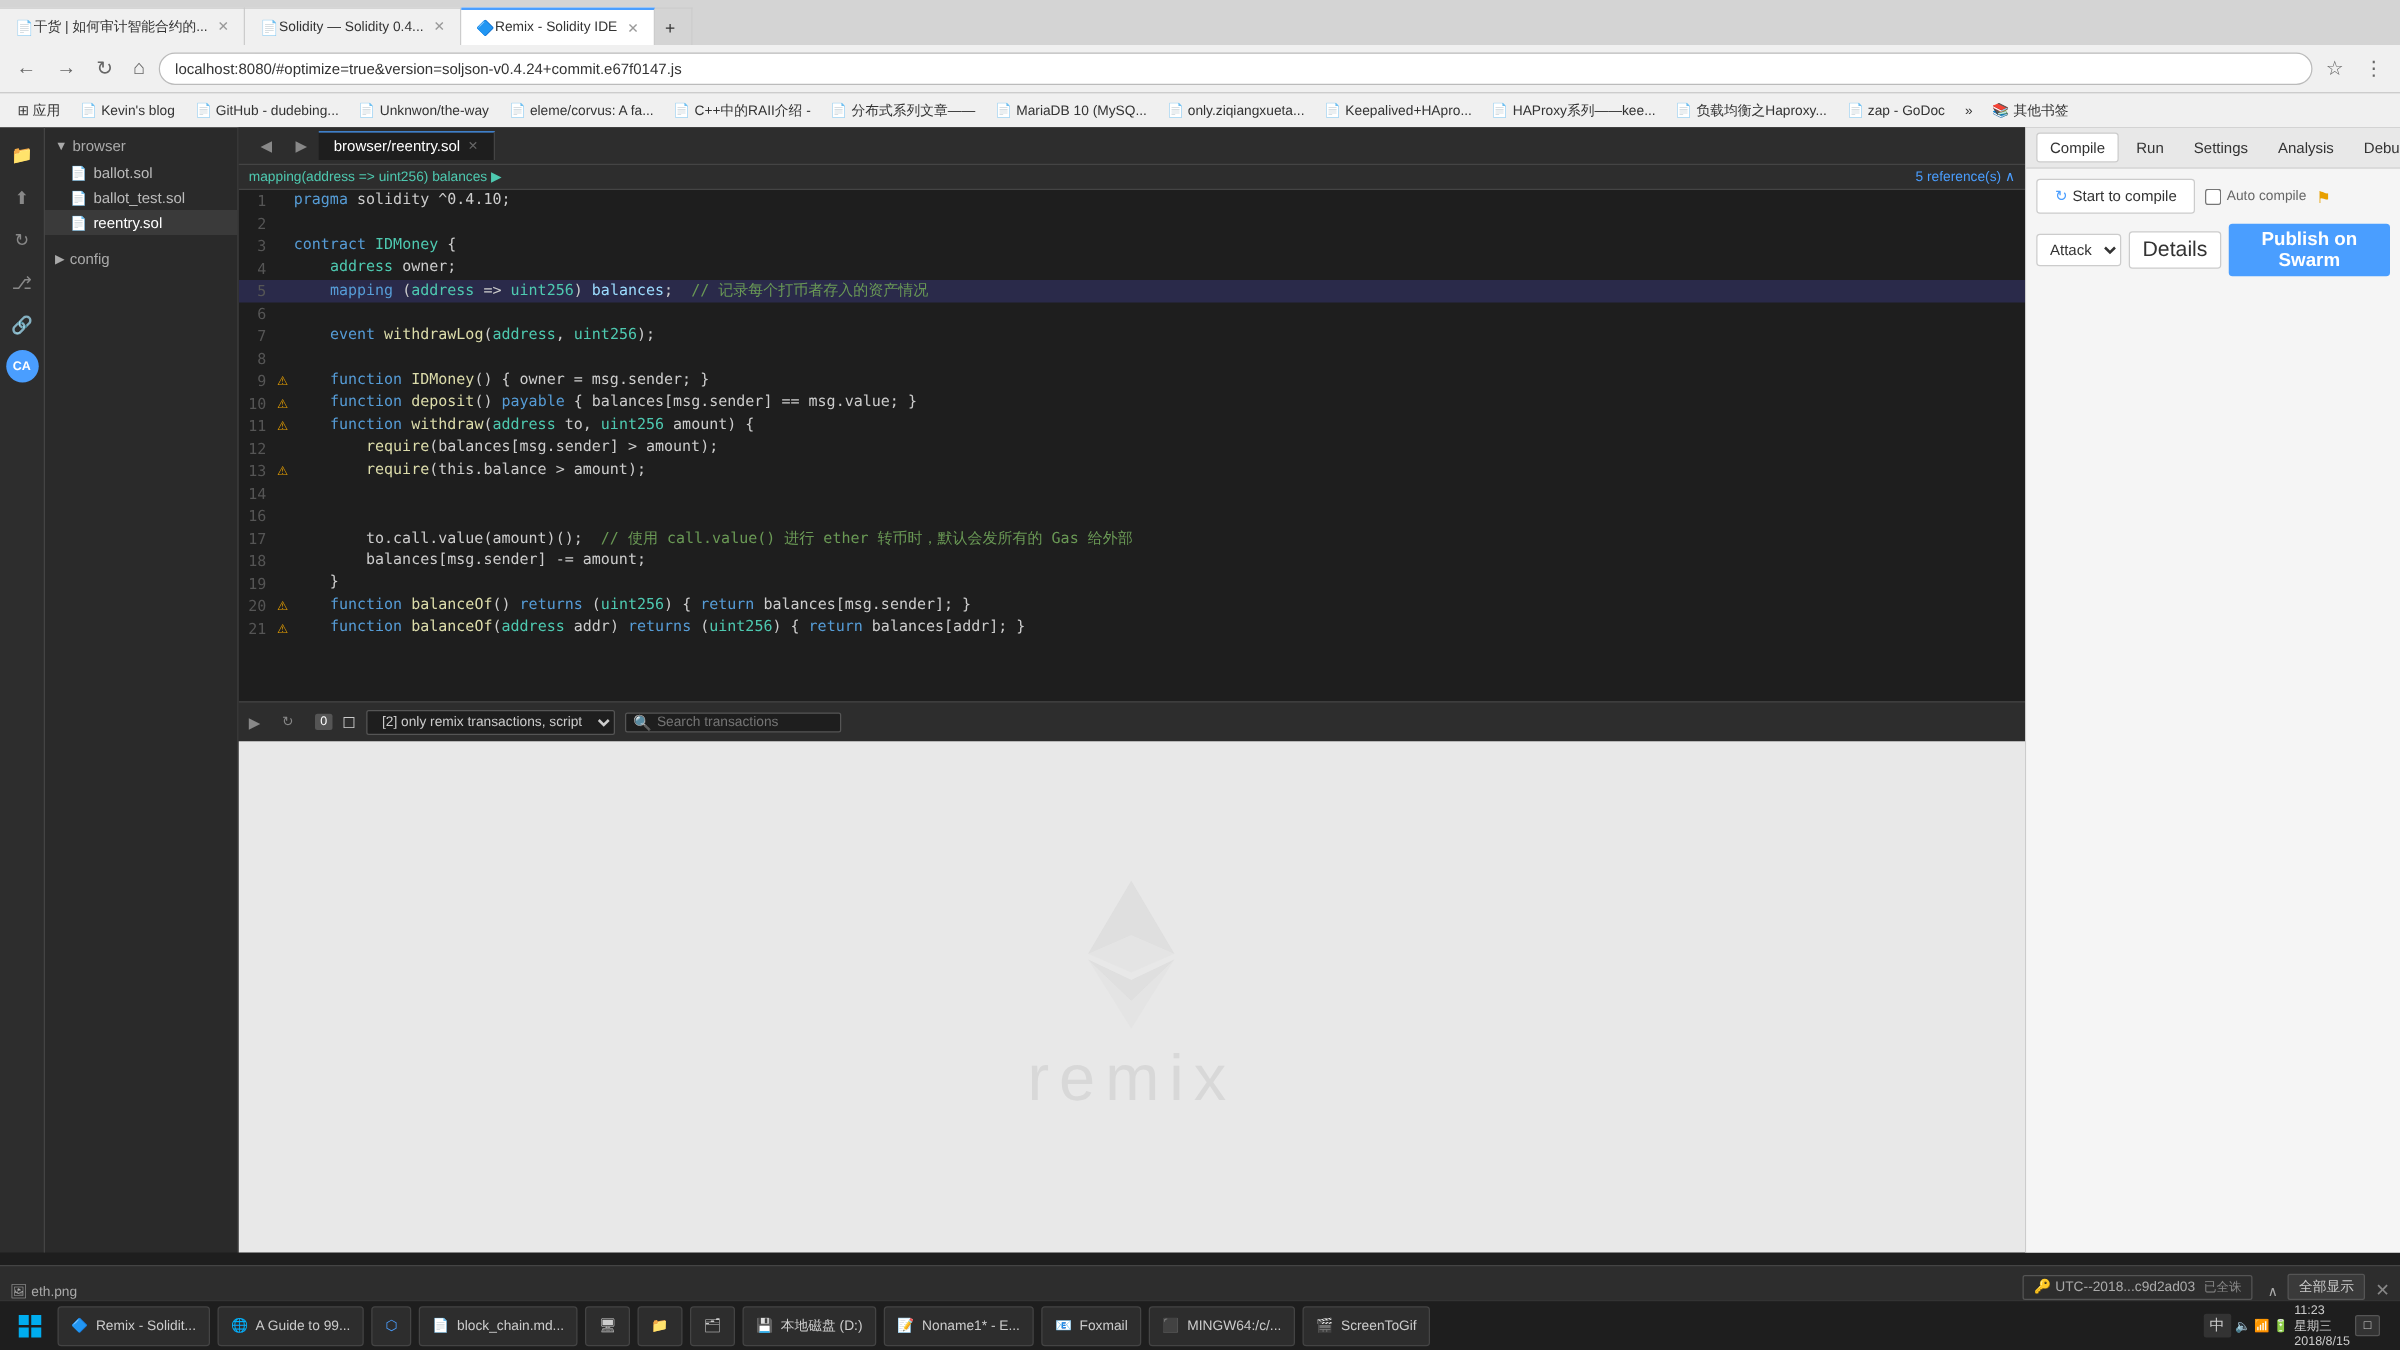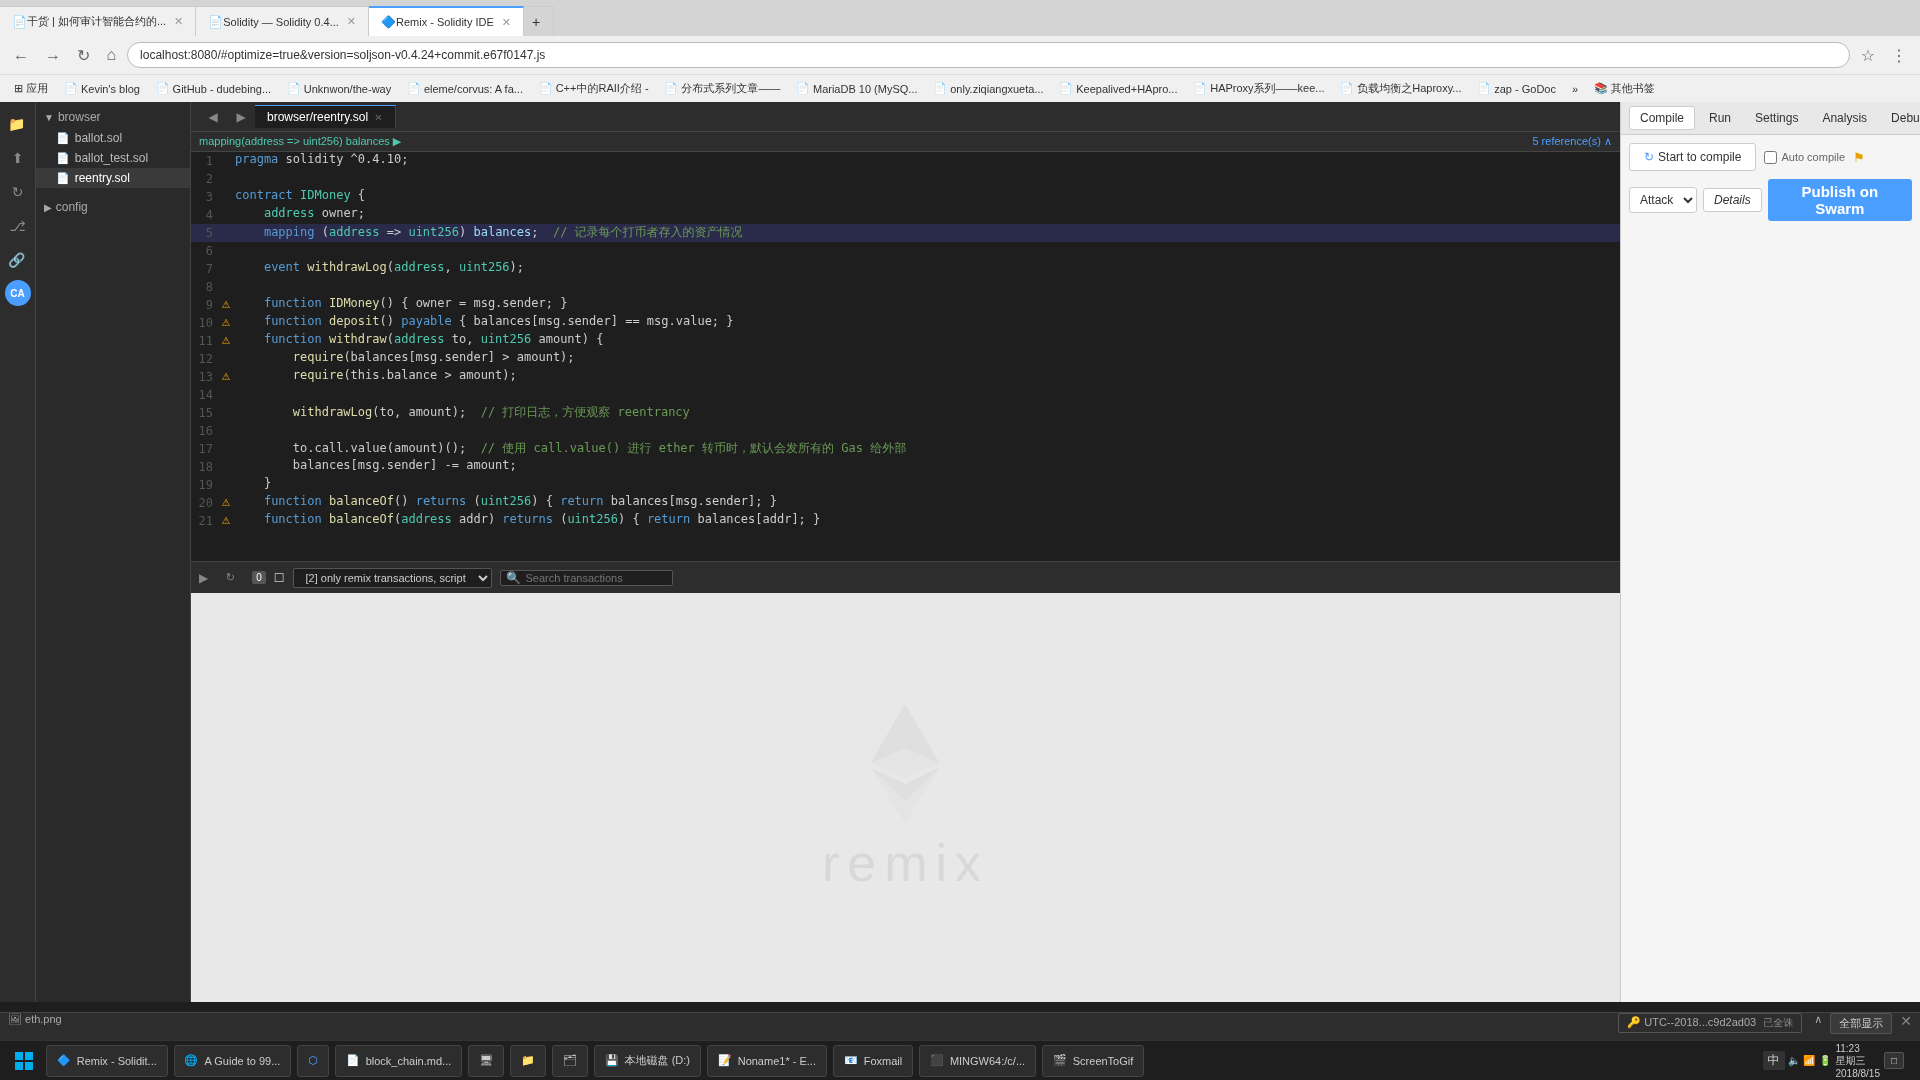--- a/index.html
+++ b/index.html
@@ -58,21 +58,21 @@
     .remix-text { font-size: 52px; font-weight: 300; color: #aaa; letter-spacing: 8px; margin-top: 10px; font-family: Arial; }
 
     
     .right-panel { width: 300px; background: #f5f5f5; border-left: 1px solid #ccc; display: flex; flex-direction: column; }
     .right-toolbar { display: flex; align-items: center; background: #e8e8e8; padding: 4px 8px; gap: 4px; border-bottom: 1px solid #ccc; }
     .rtool-btn { padding: 4px 10px; font-size: 12px; background: none; border: none; cursor: pointer; color: #333; border-radius: 3px; }
     .rtool-btn.active { background: #fff; border: 1px solid #ccc; }
     .right-content { flex: 1; padding: 8px; overflow-y: auto; background: #f5f5f5; }
     .contract-selector { display: flex; align-items: center; gap: 6px; margin-bottom: 8px; }
     .contract-select { flex: 1; padding: 4px 6px; font-size: 12px; border: 1px solid #ccc; background: #fff; color: #333; border-radius: 3px; }
-    .details-btn { padding: 4px 10px; font-size: 12px; background: #fff; border: 1px solid #ccc; cursor: pointer; border-radius: 3px; color: #333; font-style: italic; }
+    .details-btn { padding: 4px 10px; font-size: 17px; background: #fff; border: 1px solid #ccc; cursor: pointer; border-radius: 3px; color: #333; }
     .publish-btn { padding: 4px 12px; font-size: 15px; background: #4a9eff; border: none; cursor: pointer; border-radius: 3px; color: #fff; font-weight: bold; }
     .compile-section { margin-bottom: 8px; }
     .compile-row { display: flex; align-items: center; gap: 8px; margin-bottom: 6px; }
     .compile-btn { padding: 6px 14px; font-size: 12px; background: #fff; border: 1px solid #ccc; cursor: pointer; border-radius: 3px; color: #333; display: flex; align-items: center; gap: 4px; }
     .auto-compile-label { font-size: 11px; color: #666; display: flex; align-items: center; gap: 4px; }
 
     
     .taskbar { position: fixed; bottom: 0; left: 0; width: 1920px; height: 40px; background: #1e1e1e; border-top: 1px solid #333; display: flex; align-items: center; padding: 0 8px; gap: 6px; z-index: 100; }
     .start-btn { width: 32px; height: 32px; background: none; border: none; cursor: pointer; display: flex; align-items: center; justify-content: center; }
     .taskbar-app { display: flex; align-items: center; gap: 6px; padding: 4px 10px; background: #2d2d2d; border: 1px solid #444; border-radius: 3px; cursor: pointer; font-size: 11px; color: #ccc; height: 32px; }
@@ -275,25 +275,20 @@
               <span class="line-num-col">13</span>
               <span class="warn-col"><span class="gutter-warn">⚠</span></span>
               <span class="code-col">        <span class="fn">require</span>(this.balance &gt; amount);</span>
             </div>
             <div class="code-line">
               <span class="line-num-col">14</span>
               <span class="warn-col"></span>
               <span class="code-col"></span>
             </div>
             <div class="code-line">
-              <span class="line-num-col">15</span>
-              <span class="warn-col"></span>
-              <span class="code-col">        <span class="fn">withdrawLog</span>(to, amount);  <span class="comment">// 打印日志，方便观察 reentrancy</span></span>
-            </div>
-            <div class="code-line">
               <span class="line-num-col">16</span>
               <span class="warn-col"></span>
               <span class="code-col"></span>
             </div>
             <div class="code-line">
               <span class="line-num-col">17</span>
               <span class="warn-col"></span>
               <span class="code-col">        to.call.value(amount)();  <span class="comment">// 使用 call.value() 进行 ether 转币时，默认会发所有的 Gas 给外部</span></span>
             </div>
             <div class="code-line">
@@ -380,21 +375,21 @@
             <option>Attack</option>
           </select>
           <button class="details-btn">Details</button>
           <button class="publish-btn">Publish on Swarm</button>
         </div>
       </div>
     </div>
   </div>
 </div>
 
-<div class="bottom-notify" style="position:fixed;bottom:40px;left:0;width:1920px;background:#2d2d2d;height:28px;display:flex;align-items:flex-start;padding:0 8px;border-top:1px solid #444;gap:8px;font-size:11px;color:#aaa;z-index:99;">
+<div class="bottom-notify" style="position:fixed;bottom:40px;left:0;width:1920px;background:#2d2d2d;height:28px;display:flex;align-items:flex-end;padding:0 8px;border-top:1px solid #444;gap:8px;font-size:11px;color:#aaa;z-index:99;">
   <span>🖼 eth.png</span>
   <span style="flex:1"></span>
   <span style="background:#2d2d2d;border:1px solid #555;padding:2px 8px;border-radius:2px">
     🔑 UTC--2018...c9d2ad03
     <span style="color:#888;font-size:10px;margin-left:4px">已全诛</span>
   </span>
   <span style="margin-left:4px">∧</span>
   <button style="background:#3a3a3a;border:1px solid #555;color:#ccc;padding:2px 8px;border-radius:2px;cursor:pointer;font-size:11px">全部显示</button>
   <button style="background:none;border:none;color:#888;cursor:pointer;font-size:14px">✕</button>
 </div>

